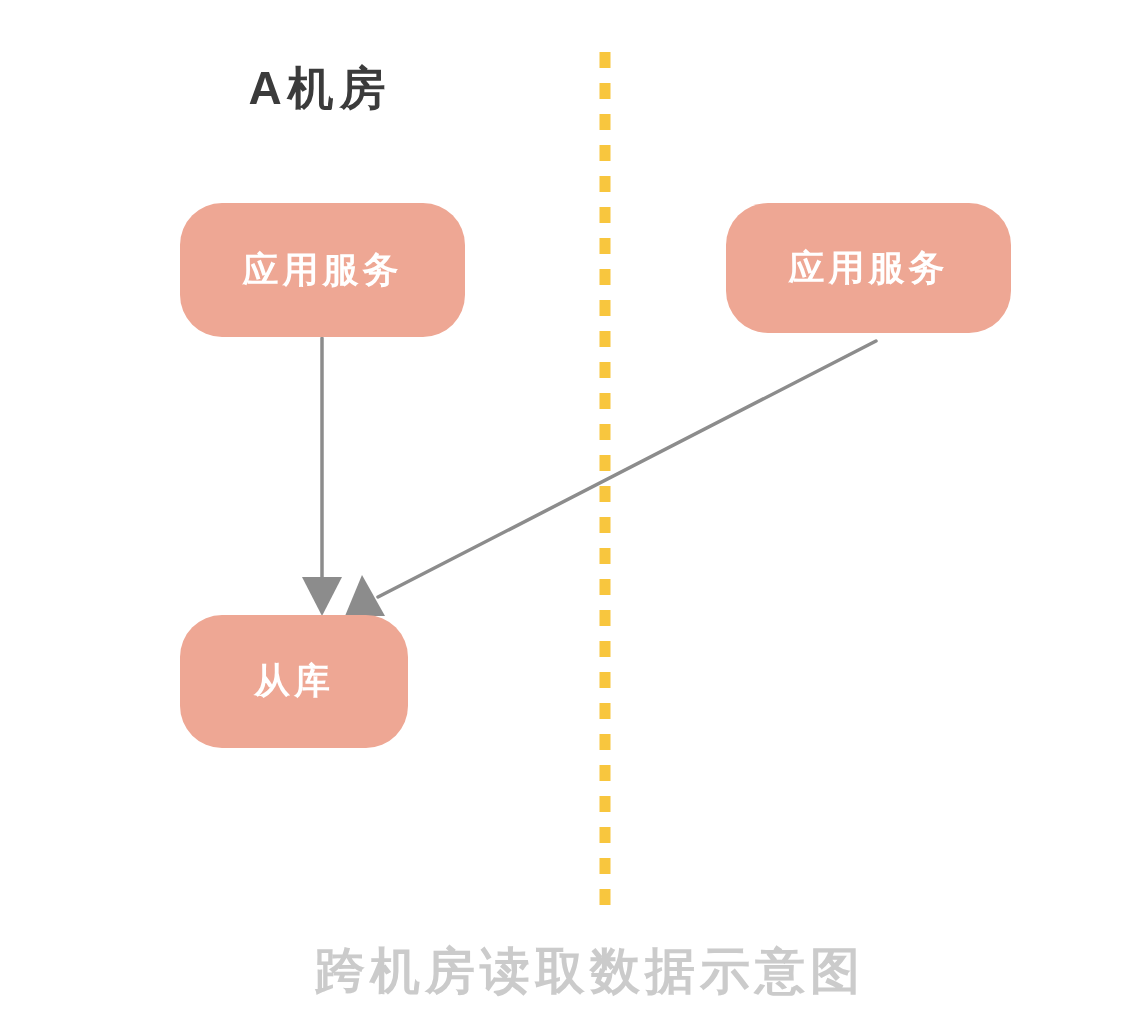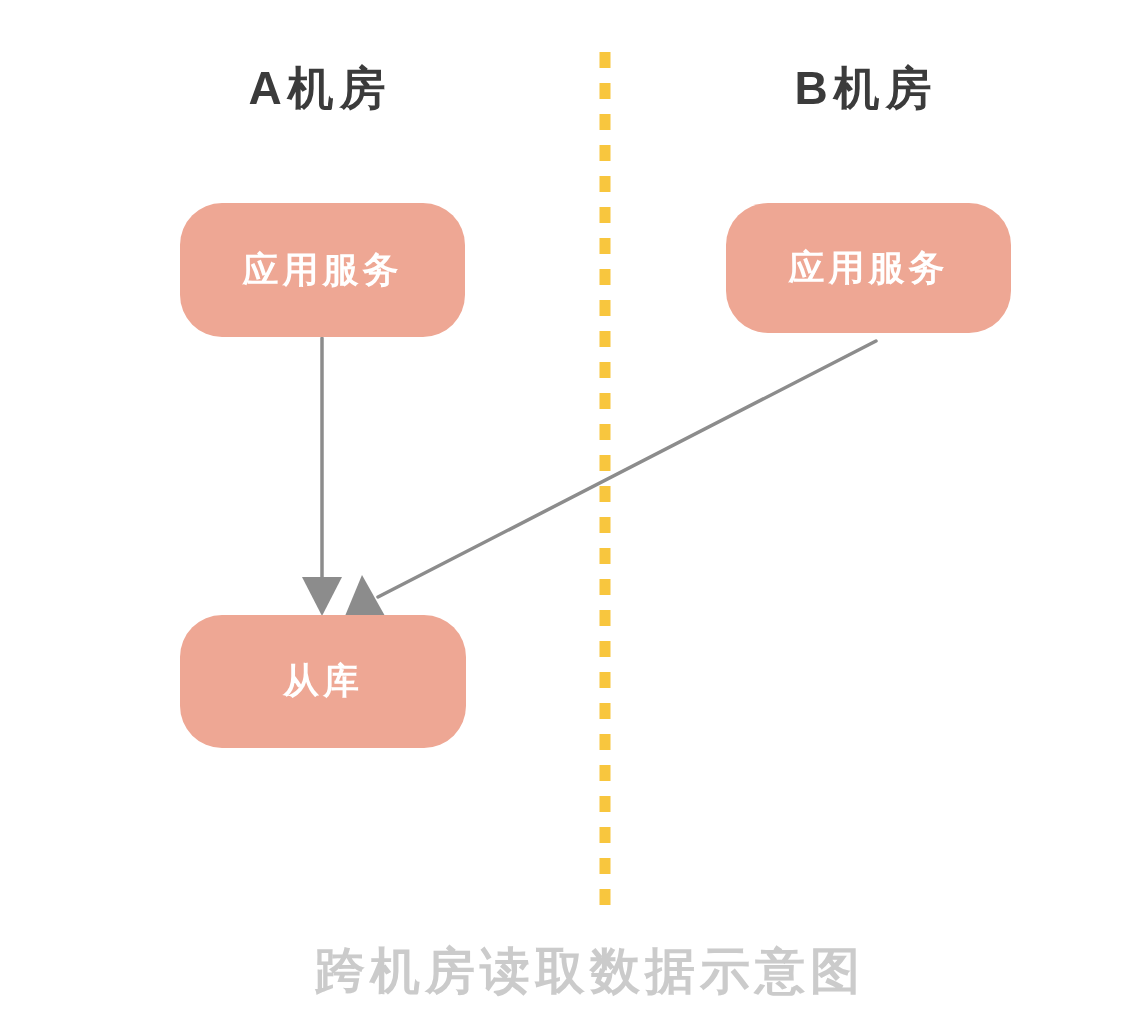--- a/index.html
+++ b/index.html
@@ -40,21 +40,21 @@
     justify-content: center;
     background: var(--node-fill);
     color: var(--node-text);
     border-radius: 42px;
     font-size: 36px;
     font-weight: 600;
     letter-spacing: 4px;
   }
   .node.app-a { left: 180px; top: 203px; width: 285px; height: 134px; }
   .node.app-b { left: 726px; top: 203px; width: 285px; height: 130px; }
-  .node.slave { left: 180px; top: 615px; width: 286px; height: 133px; }
+  .node.slave { left: 180px; top: 615px; width: 228px; height: 133px; }
   svg.connector-layer {
     position: absolute;
     left: 0; top: 0;
     width: 1142px;
     height: 1025px;
     pointer-events: none;
   }
   .divider-line {
     stroke: var(--divider);
     stroke-width: 11;
@@ -80,21 +80,20 @@
     color: var(--caption);
   }
 </style>
 </head>
 <body>
 
 <div class="canvas">
 
   <div class="zone-label zone-a">A机房</div>
 
-  <div class="zone-label zone-b">B机房</div>
 
   <svg class="connector-layer" viewBox="0 0 1142 1025" xmlns="http://www.w3.org/2000/svg">
 
     <line class="divider-line" x1="605" y1="52" x2="605" y2="905"></line>
 
     <line class="edge-line" x1="322" y1="338" x2="322" y2="582"></line>
     <polygon class="edge-head" points="302,577 342,577 322,616"></polygon>
 
     <line class="edge-line" x1="876" y1="341" x2="378" y2="597"></line>
     <polygon class="edge-head" points="345,616 385,616 362,575"></polygon>

